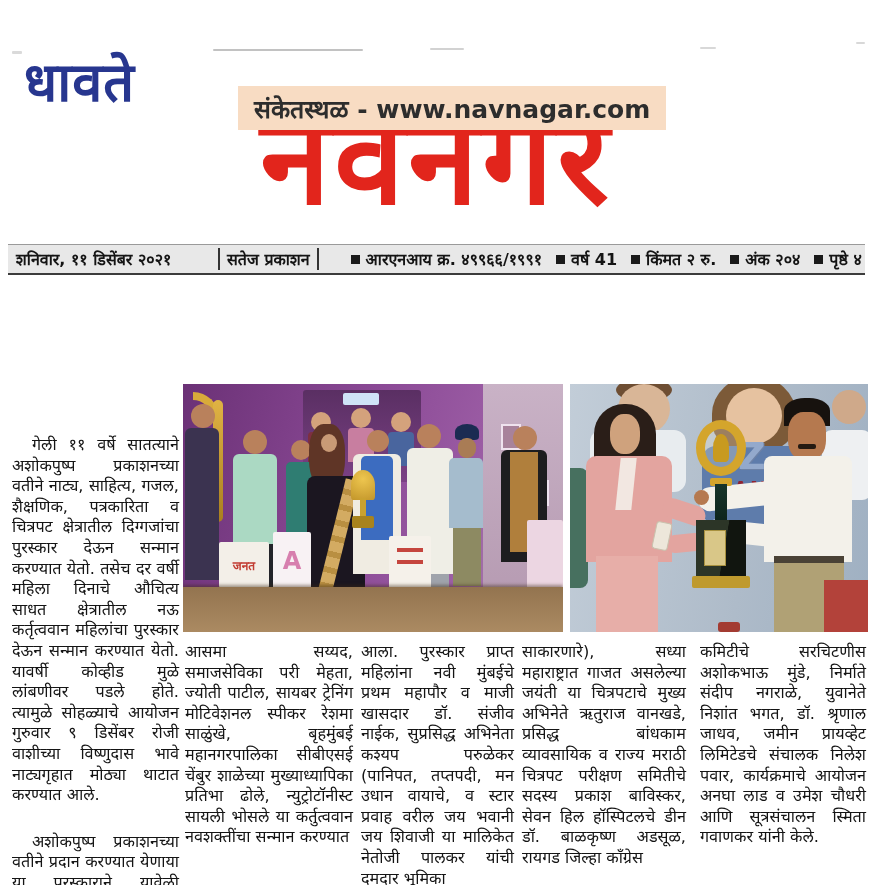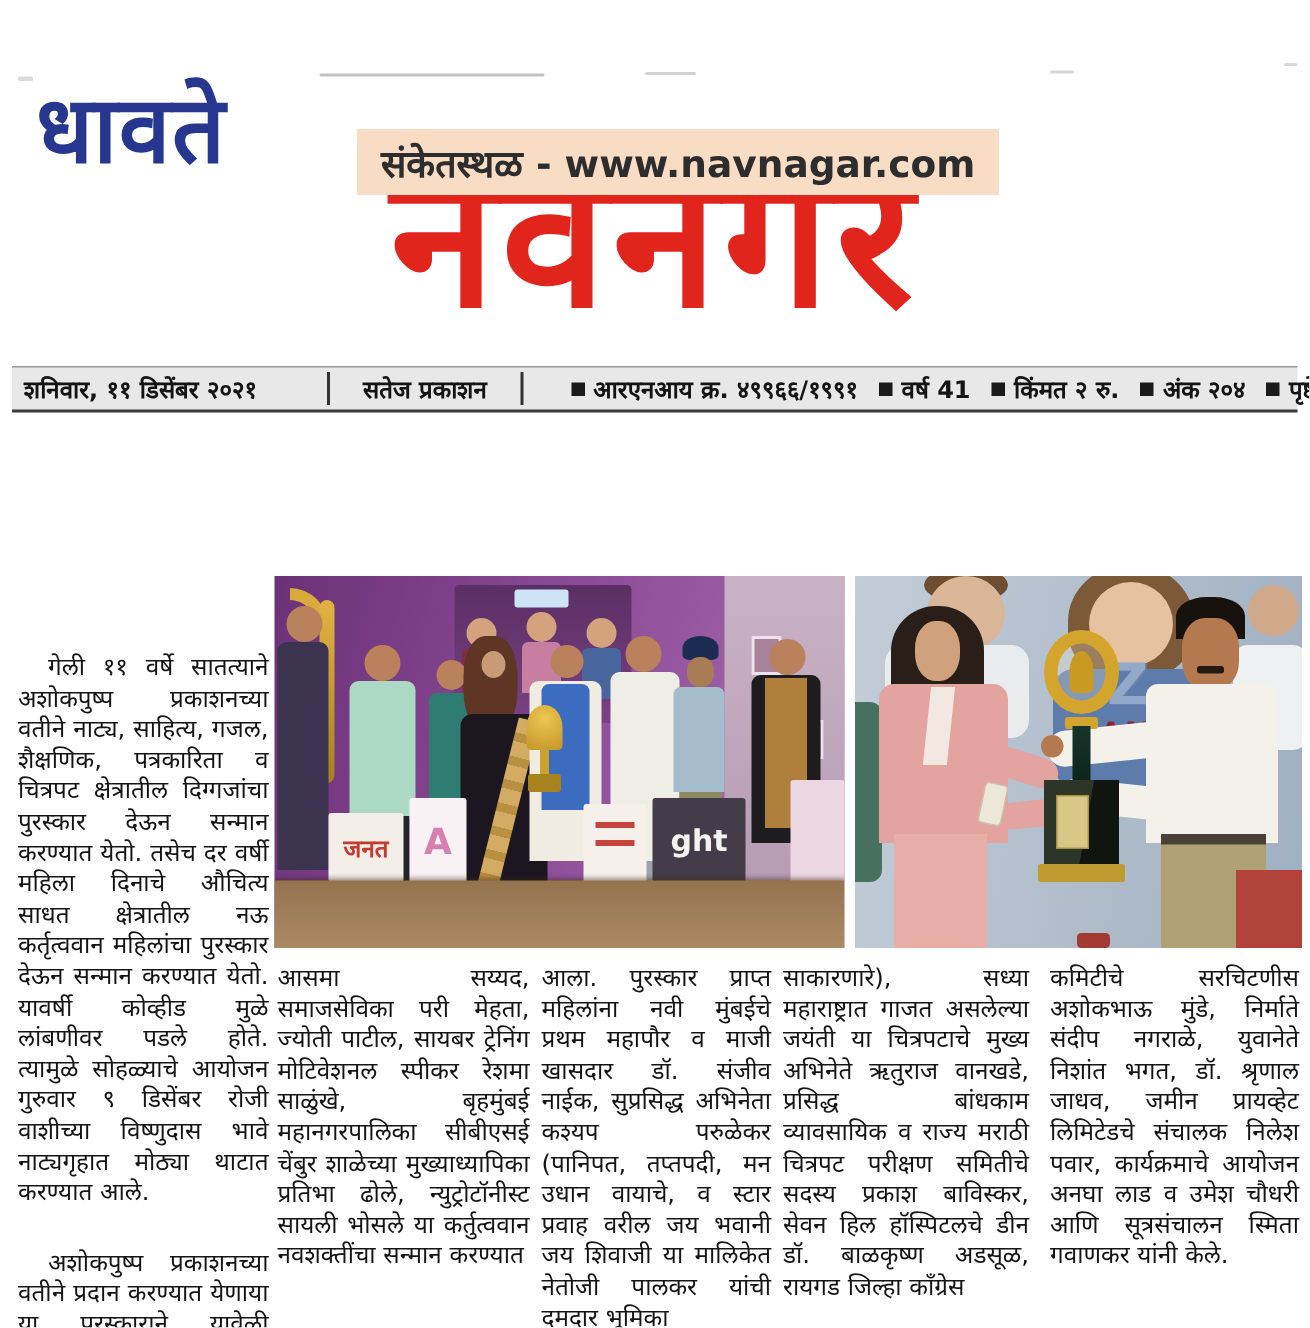--- a/index.html
+++ b/index.html
@@ -12,41 +12,41 @@
   
   .artifact{position:absolute;background:#c9c9c9;border-radius:1px;}
   .a1{left:213px;top:49px;width:150px;height:2px;background:#c2c2c2;}
   .a2{left:430px;top:48px;width:34px;height:2px;background:#d2d2d2;}
   .a3{left:700px;top:47px;width:16px;height:2px;background:#d8d8d8;}
   .a4{left:12px;top:51px;width:10px;height:3px;background:#dadada;}
   .a5{left:856px;top:42px;width:9px;height:2px;background:#d8d8d8;}
 
   
   .tagline{
-    position:absolute;left:24px;top:56px;font-size:62px;line-height:1;
+    position:absolute;left:24px;top:56px;font-size:54px;line-height:1;
     font-weight:bold;color:#27368f;letter-spacing:1px;
   }
   .website-box{
     position:absolute;left:238px;top:86px;background:#f8dcc3;
     padding:5px 16px;font-size:25px;font-weight:bold;color:#2d2d2d;z-index:3;
   }
   .np-title{
     position:absolute;left:8px;right:8px;top:88px;text-align:center;
     font-size:126px;line-height:1.15;font-weight:bold;color:#e2251c;
     white-space:nowrap;letter-spacing:4px;z-index:1;
   }
 
   
   .dateline{
     position:absolute;left:8px;right:8px;top:244px;height:31px;
     background:#e8e8e8;border-top:1px solid #9a9a9a;border-bottom:2px solid #3c3c3c;
     display:flex;align-items:center;font-weight:bold;font-size:16px;color:#141414;
     z-index:4;
   }
-  .dl-seg{padding:0 20px;white-space:nowrap;}
+  .dl-seg{padding:0 5px;white-space:nowrap;}
   .dl-date{padding-left:8px;min-width:208px;}
   .dl-sep{width:2px;height:22px;background:#333;margin:0 2px;flex:0 0 auto;}
   .dl-items{display:flex;align-items:flex-start;gap:14px;padding-left:30px;white-space:nowrap;}
   .sq{display:inline-block;width:9px;height:9px;background:#1a1a1a;margin-right:6px;vertical-align:1px;}
 
   
   .headline{
     position:absolute;left:10px;right:10px;top:294px;text-align:center;
     font-size:44px;line-height:1.3;font-weight:bold;color:#0d0d0d;white-space:nowrap;
   }
@@ -81,21 +81,21 @@
   .lp-frame{background:#a8829b;border:2px solid #efe2ee;width:20px;height:26px;}
   .lp-banner{left:120px;top:6px;width:118px;height:92px;background:linear-gradient(#5a2f63,#7b4185);border-radius:3px;}
   .lp-banner .lbl{left:40px;top:3px;width:36px;height:12px;background:#cfe3f7;border-radius:2px;}
   .portrait{width:20px;height:20px;border-radius:50%;background:#d4a27c;}
   .pb{width:26px;height:34px;border-radius:4px 4px 0 0;}
   .lp-trumpet-stem{left:30px;top:16px;width:10px;height:122px;border-radius:6px;background:linear-gradient(#e0b344,#a97f1f);}
   .lp-trumpet-hook{left:10px;top:8px;width:26px;height:26px;border:8px solid #d8ab3a;border-bottom:none;border-left:none;border-radius:0 100% 0 0;}
   .head{border-radius:50%;background:#b9815c;}
   .lp-floor{left:0;top:203px;width:380px;height:45px;background:linear-gradient(#93744f,#ab8a62);box-shadow:0 -2px 3px rgba(60,40,20,.45);}
   .sbanner{border-radius:2px;display:flex;align-items:center;justify-content:center;font-weight:bold;}
-  .s1{left:36px;top:158px;width:50px;height:46px;background:#f3efe8;color:#c23c32;font-size:16px;}
+  .s1{left:36px;top:158px;width:50px;height:46px;background:#f3efe8;color:#c23c32;font-size:12px;}
   .s2{left:90px;top:148px;width:38px;height:58px;background:#f8f2f4;color:#d77fae;font-size:24px;}
   .s3{left:206px;top:152px;width:42px;height:54px;background:#f5f1ea;}
   .s3 i{display:block;position:absolute;width:26px;height:4px;background:#c5453e;left:8px;}
   .s4{left:252px;top:148px;width:62px;height:56px;background:#453c49;color:#f3f3f0;font-size:20px;}
   .s5{left:344px;top:136px;width:36px;height:70px;background:#ecd6e2;}
   .pA-head{left:8px;top:20px;width:24px;height:24px;}
   .pA-body{left:2px;top:44px;width:34px;height:152px;background:#3b3350;border-radius:6px 6px 0 0;}
   .pB-head{left:60px;top:46px;width:24px;height:24px;}
   .pB-body{left:50px;top:70px;width:44px;height:92px;background:#abd9c3;border-radius:6px 6px 0 0;}
   .pB-legs{left:54px;top:160px;width:36px;height:44px;background:#23242a;}
@@ -246,21 +246,20 @@
     <div class="lp-cup"></div>
     <div class="lp-stem"></div>
     <div class="lp-base"></div>
 
     <div class="sbanner s1">जनत</div>
     <div class="sbanner s2">A</div>
     <div class="sbanner s3">
         <i style="top:12px;"></i>
         <i style="top:24px;"></i>
       </div>
-    <div class="sbanner s4">ght</div>
     <div class="sbanner s5"></div>
     <div class="lp-floor"></div>
   </div>
 
   <div class="photo photo-right">
     <div class="rp-teal"></div>
     <div class="c1-hair"></div>
     <div class="c1-head"></div>
     <div class="c1-body"></div>
     <div class="c2-hair"></div>

